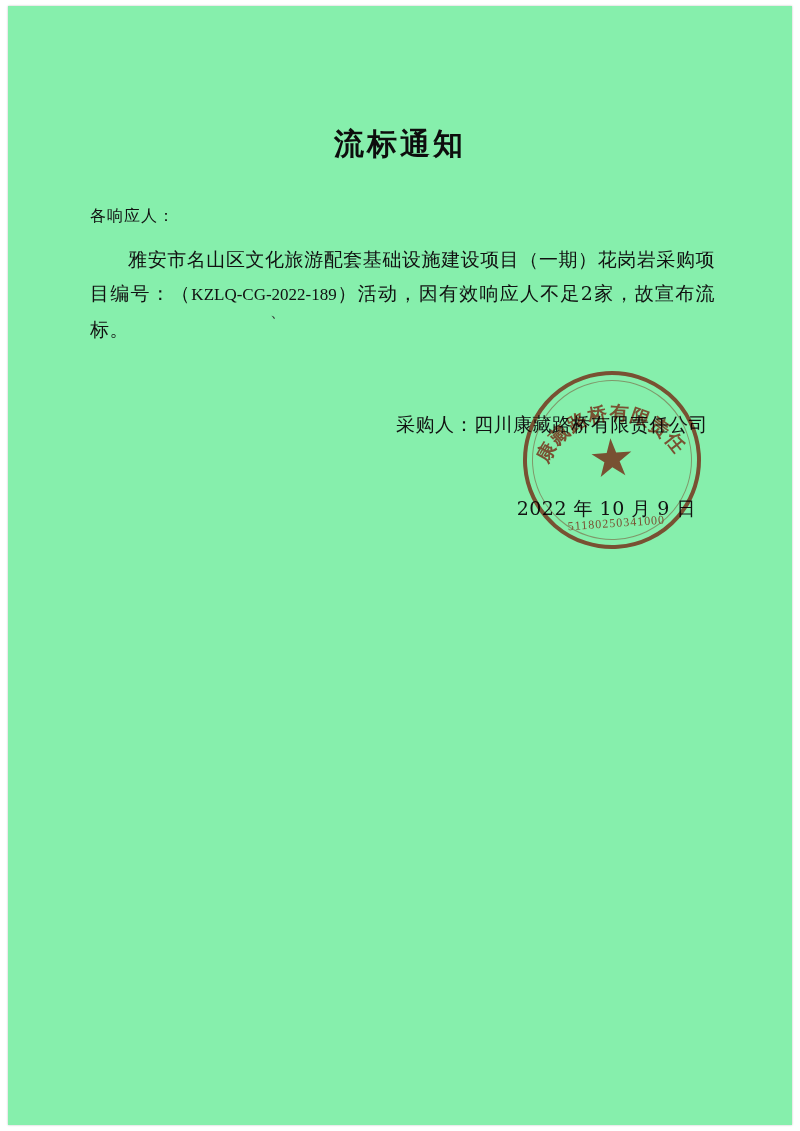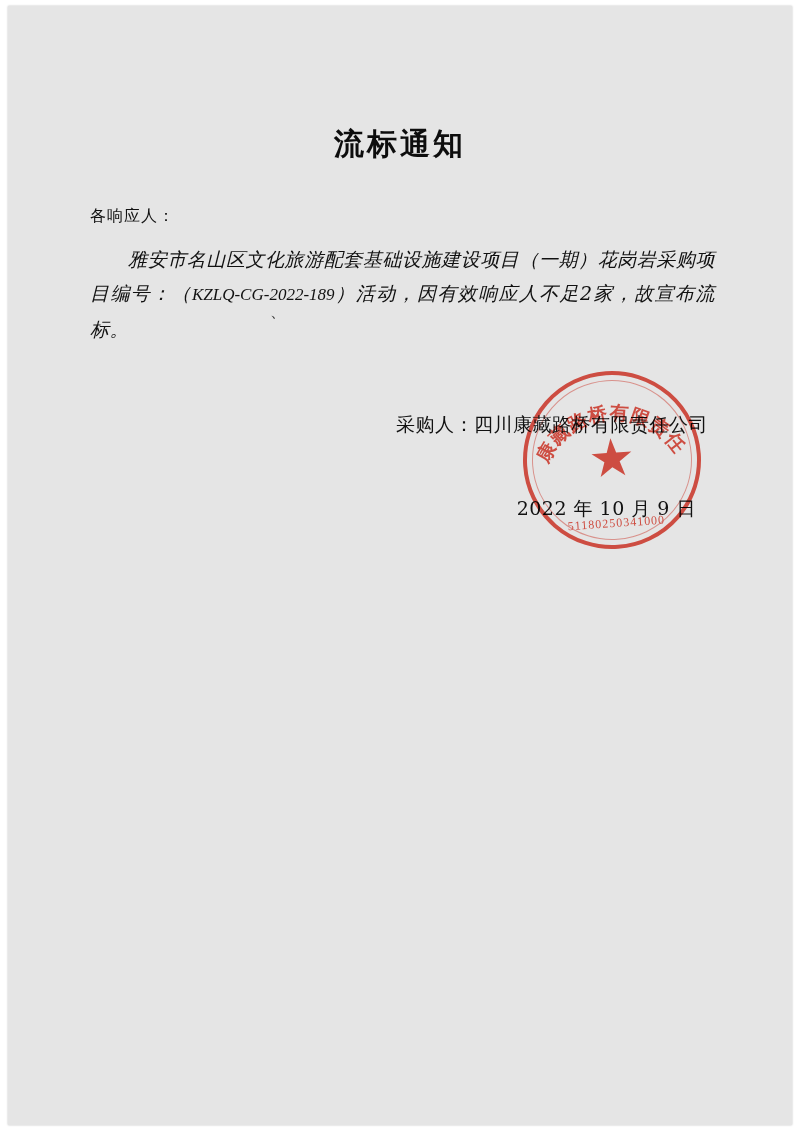--- a/index.html
+++ b/index.html
@@ -15,21 +15,21 @@
     color: #111;
     overflow: hidden;
   }
 
   .page {
     position: absolute;
     left: 8px;
     top: 6px;
     width: 784px;
     height: 1119px;
-    background: #e5e5e5;
+    background: #86efac;
     box-shadow: 0 0 2px rgba(0,0,0,0.25);
     overflow: hidden;
   }
 
   .doc-title {
     position: absolute;
     top: 118px;
     left: 0;
     width: 100%;
     text-align: center;
@@ -54,21 +54,20 @@
     position: absolute;
     top: 236px;
     left: 82px;
     width: 625px;
     font-size: 19px;
     line-height: 34px;
     text-align: justify;
     letter-spacing: 0.5px;
     font-family: "DejaVu Serif", serif;
     color: #111;
-    font-style: italic;
   }
   .body-block .indent { display: inline-block; width: 38px; }
   .code-seg { font-family: "Liberation Serif", serif; font-size: 17px; letter-spacing: 0px; }
 
   .stray-mark {
     position: absolute;
     top: 296px;
     left: 262px;
     font-size: 16px;
     color: #333;

